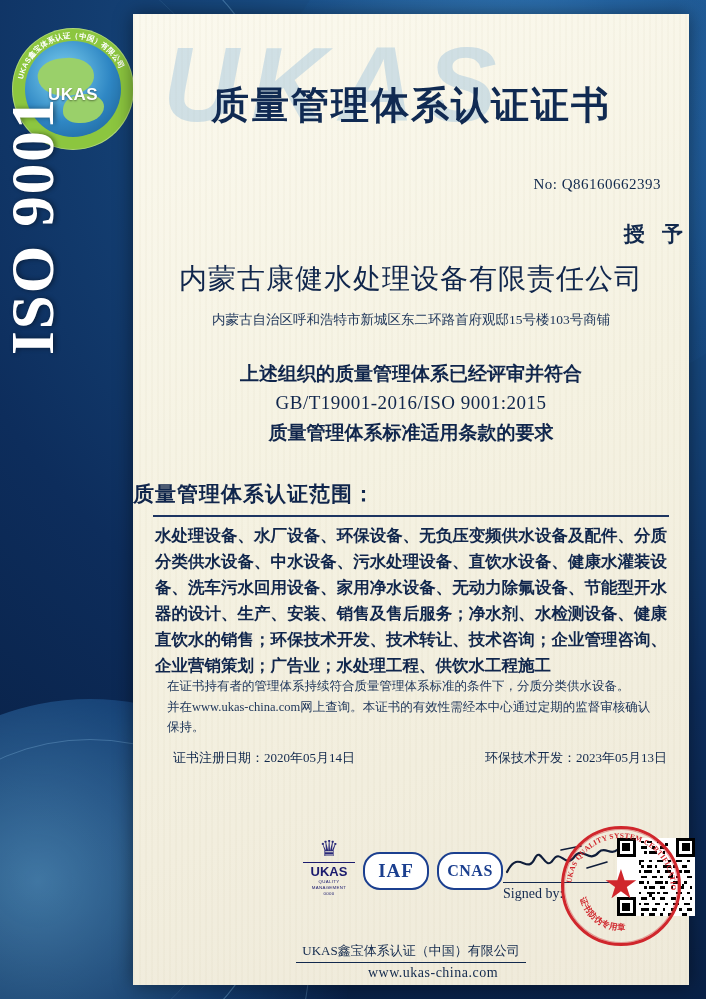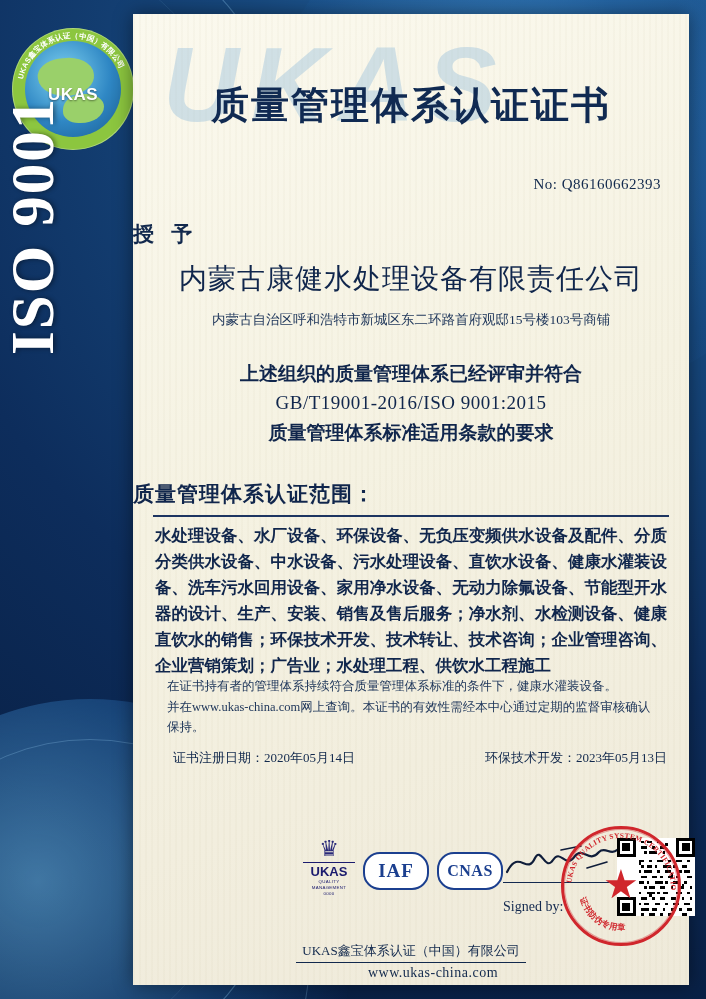--- a/index.html
+++ b/index.html
@@ -214,21 +214,21 @@
     color: #12294d;
     letter-spacing: 0.5px;
     margin-left: 44px;
   }
 
   .awarded-to {
     position: absolute;
     left: 0;
     right: 0;
     top: 206px;
-    text-align: left;
+    text-align: right;
     font-family: "Liberation Serif", serif;
     font-weight: bold;
     font-size: 21px;
     color: #12294d;
     letter-spacing: 6px;
   }
 
   .company-name {
     position: absolute;
     left: 0;
@@ -412,21 +412,21 @@
   }
   .signature-mark {
     height: 40px;
     position: relative;
   }
   .signed-by {
     font-family: "Liberation Serif", serif;
     font-size: 14px;
     color: #13294f;
     border-top: 1px solid #13294f;
-    padding-top: 16px;
+    padding-top: 3px;
   }
 
   .qr {
     position: absolute;
     left: 462px;
     top: 6px;
     width: 78px;
     height: 78px;
     background: #fff;
   }
@@ -533,21 +533,21 @@
       <div>上述组织的质量管理体系已经评审并符合</div>
       <div class="std">GB/T19001-2016/ISO 9001:2015</div>
       <div>质量管理体系标准适用条款的要求</div>
     </div>
 
     <div class="scope-heading">质量管理体系认证范围：</div>
     <div class="scope-rule"></div>
     <div class="scope-body">水处理设备、水厂设备、环保设备、无负压变频供水设备及配件、分质分类供水设备、中水设备、污水处理设备、直饮水设备、健康水灌装设备、洗车污水回用设备、家用净水设备、无动力除氟设备、节能型开水器的设计、生产、安装、销售及售后服务；净水剂、水检测设备、健康直饮水的销售；环保技术开发、技术转让、技术咨询；企业管理咨询、企业营销策划；广告业；水处理工程、供饮水工程施工</div>
 
     <div class="validity">
-      <span class="line2">在证书持有者的管理体系持续符合质量管理体系标准的条件下，健康水灌装设备。</span>
+      <span class="line2">在证书持有者的管理体系持续符合质量管理体系标准的条件下，分质分类供水设备。</span>
       <span class="line2">并在www.ukas-china.com网上查询。本证书的有效性需经本中心通过定期的监督审核确认保持。</span>
     </div>
 
     <div class="dates">
       <div>
         <span>证书注册日期：</span><span>2020年05月14日</span>
       </div>
       <div>
         <span>环保技术开发：</span><span>2023年05月13日</span>
       </div>

